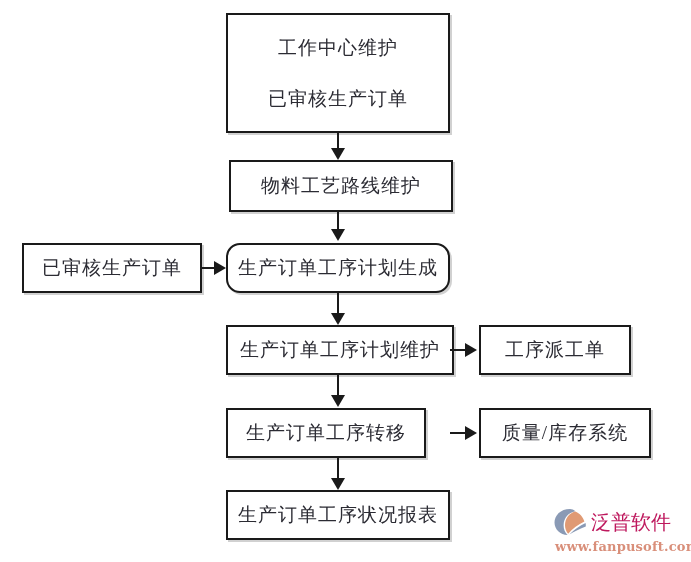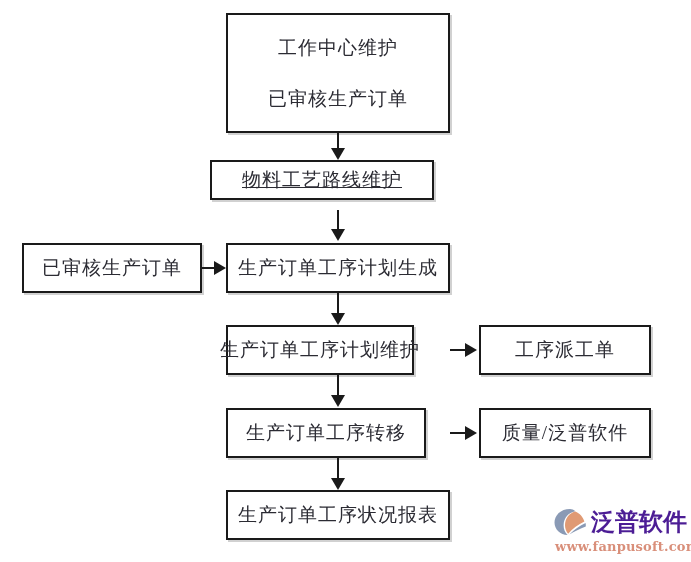--- a/index.html
+++ b/index.html
@@ -83,23 +83,23 @@
     gap: 4px;
     height: 32px;
   }
   #logo-mark {
     width: 34px;
     height: 30px;
     flex: none;
   }
   #logo-brand {
     font-family: "DejaVu Sans", sans-serif;
-    font-size: 24px;
-    font-weight: bold;
-    color: #4c1d95;
+    font-size: 20px;
+    font-weight: normal;
+    color: #be185d;
     letter-spacing: 0px;
     line-height: 1;
   }
   #logo-url {
     font-family: "DejaVu Serif", serif;
     font-size: 13px;
     font-weight: bold;
     color: #d98f7a;
     letter-spacing: 0.2px;
     margin-top: 1px;
@@ -112,64 +112,64 @@
 <div id="canvas">
 
   <div class="node" style="left:226px; top:13px; width:224px; height:120px;">
     <span class="line">工作中心维护</span>
     <span class="line">已审核生产订单</span>
   </div>
 
   <div class="conn-v" style="left:337px; top:133px; height:17px;"></div>
   <div class="arrow-down" style="left:331px; top:148px;"></div>
 
-  <div class="node" style="left:210px; top:160px; width:224px; height:40px;text-decoration:underline;">
+  <div class="node" style="left:229px; top:160px; width:224px; height:52px;">
     <span class="line">物料工艺路线维护</span>
   </div>
 
   <div class="conn-v" style="left:337px; top:210px; height:19px;"></div>
   <div class="arrow-down" style="left:331px; top:229px;"></div>
 
   <div class="node" style="left:22px; top:243px; width:180px; height:50px;">
     <span class="line">已审核生产订单</span>
   </div>
 
   <div class="conn-h" style="left:202px; top:267px; width:14px;"></div>
   <div class="arrow-right" style="left:214px; top:261px;"></div>
 
-  <div class="node" style="left:226px; top:243px; width:224px; height:50px;">
+  <div class="node" style="left:226px; top:243px; width:224px; height:50px;border-radius:14px;">
     <span class="line">生产订单工序计划生成</span>
   </div>
 
   <div class="conn-v" style="left:337px; top:293px; height:20px;"></div>
   <div class="arrow-down" style="left:331px; top:313px;"></div>
 
-  <div class="node" style="left:226px; top:325px; width:188px; height:50px;text-align:center;">
+  <div class="node" style="left:226px; top:325px; width:228px; height:50px;text-align:center;">
     <span class="line">生产订单工序计划维护</span>
   </div>
 
   <div class="conn-h" style="left:450px; top:349px; width:17px;"></div>
   <div class="arrow-right" style="left:465px; top:343px;"></div>
 
-  <div class="node" style="left:479px; top:325px; width:172px; height:50px;">
+  <div class="node" style="left:479px; top:325px; width:152px; height:50px;">
     <span class="line">工序派工单</span>
   </div>
 
   <div class="conn-v" style="left:337px; top:375px; height:20px;"></div>
   <div class="arrow-down" style="left:331px; top:395px;"></div>
 
   <div class="node" style="left:226px; top:408px; width:200px; height:50px;">
     <span class="line">生产订单工序转移</span>
   </div>
 
   <div class="conn-h" style="left:450px; top:432px; width:17px;"></div>
   <div class="arrow-right" style="left:465px; top:426px;"></div>
 
   <div class="node" style="left:479px; top:408px; width:172px; height:50px;">
-    <span class="line">质量/泛普软件</span>
+    <span class="line">质量/库存系统</span>
   </div>
 
   <div class="conn-v" style="left:337px; top:458px; height:20px;"></div>
   <div class="arrow-down" style="left:331px; top:478px;"></div>
 
   <div class="node" style="left:226px; top:490px; width:224px; height:50px;text-align:right;">
     <span class="line">生产订单工序状况报表</span>
   </div>
 
   <div id="logo">

